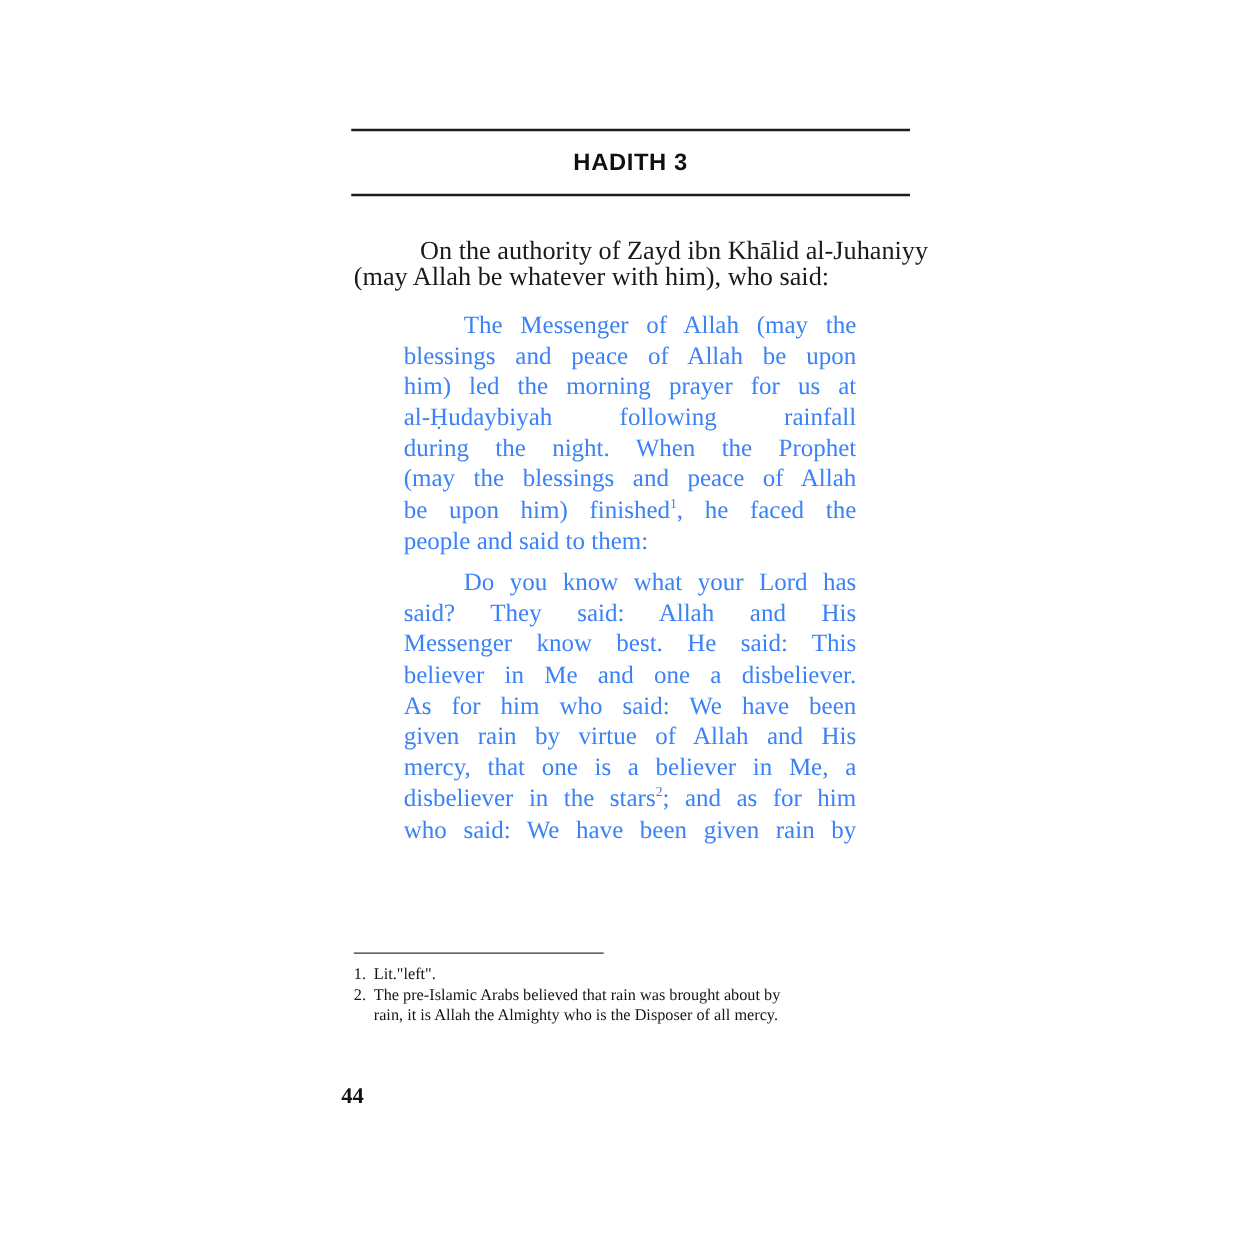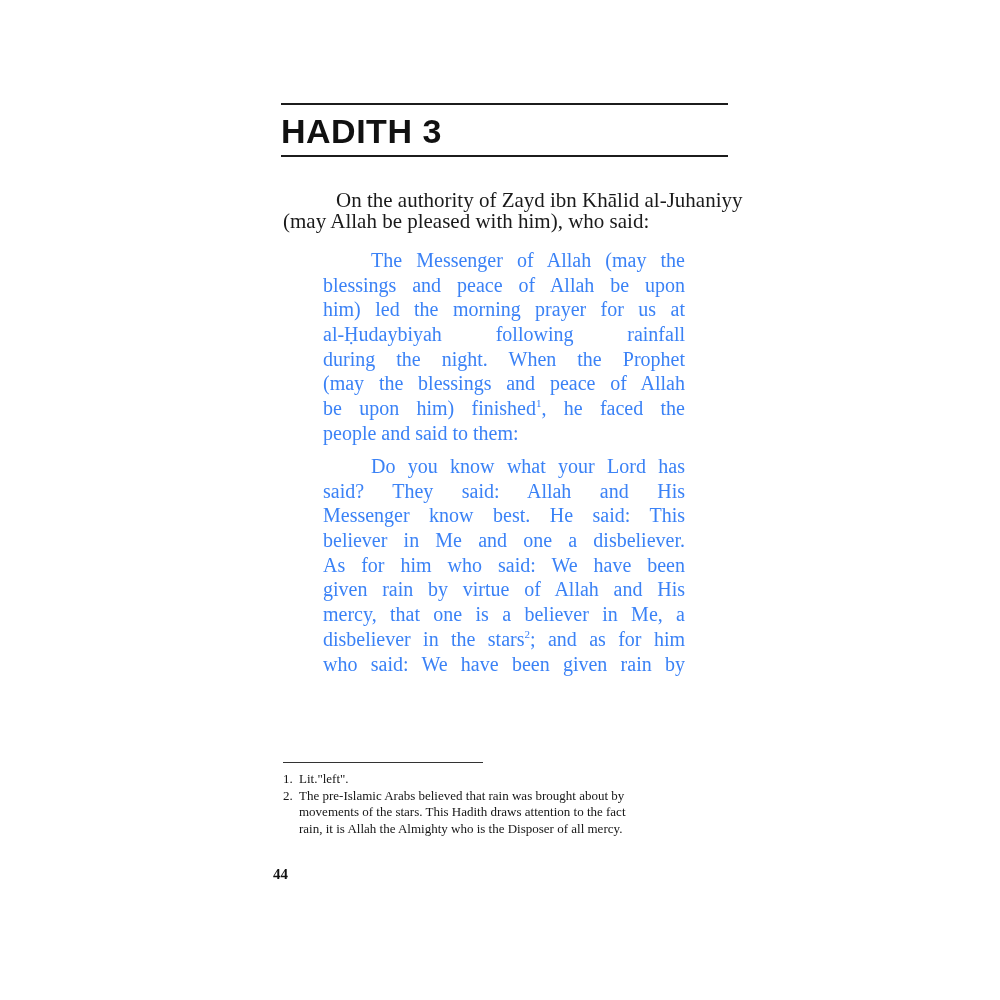--- a/index.html
+++ b/index.html
@@ -26,23 +26,24 @@
       height: 2px;
       background: #1c1c1c;
     }
     .rule.top { top: 103px; }
     .rule.bottom { top: 155px; }
     .title {
       position: absolute;
       left: 281px;
       width: 447px;
       top: 113px;
+      text-align: center;
       font-family: "Liberation Sans", sans-serif;
       font-weight: bold;
-      font-size: 34px;
+      font-size: 19px;
       letter-spacing: 0.5px;
       line-height: 36px;
       color: #111;
     }
     .intro {
       position: absolute;
       left: 283px;
       top: 190px;
       width: 445px;
       font-family: "Liberation Serif", serif;
@@ -111,36 +112,36 @@
     .footnote .text .line {
       display: block;
       white-space: nowrap;
     }
     .page-number {
       position: absolute;
       left: 273px;
       top: 866px;
       font-family: "Liberation Serif", serif;
       font-weight: bold;
-      font-size: 15px;
+      font-size: 18px;
       color: #111;
     }
   </style>
 </head>
 <body>
 
 <div class="page">
 
   <div class="rule top"></div>
   <div class="title">HADITH 3</div>
   <div class="rule bottom"></div>
 
   <div class="intro">
     <span class="line first">On the authority of Zayd ibn Khālid al-Juhaniyy</span>
-    <span class="line">(may Allah be pleased with him), who said:</span>
+    <span class="line">(may Allah be whatever with him), who said:</span>
   </div>
 
   <div class="quote quote-1">
     <span class="line indent">The Messenger of Allah (may the</span>
     <span class="line">blessings and peace of Allah be upon</span>
     <span class="line">him) led the morning prayer for us at</span>
     <span class="line">al-Ḥudaybiyah following rainfall</span>
     <span class="line">during the night. When the Prophet</span>
     <span class="line">(may the blessings and peace of Allah</span>
     <span class="line"><span>be upon him) finished</span><sup class="fn">1</sup><span>, he faced the</span></span>
@@ -165,21 +166,20 @@
     <div class="footnote">
       <span class="num">1.</span>
       <span class="text">
         <span class="line">Lit."left".</span>
       </span>
     </div>
     <div class="footnote">
       <span class="num">2.</span>
       <span class="text">
         <span class="line">The pre-Islamic Arabs believed that rain was brought about by</span>
-        <span class="line">movements of the stars. This Hadith draws attention to the fact</span>
         <span class="line">rain, it is Allah the Almighty who is the Disposer of all mercy.</span>
       </span>
     </div>
   </div>
 
   <div class="page-number">44</div>
 
 </div>
 
 </body></html>

